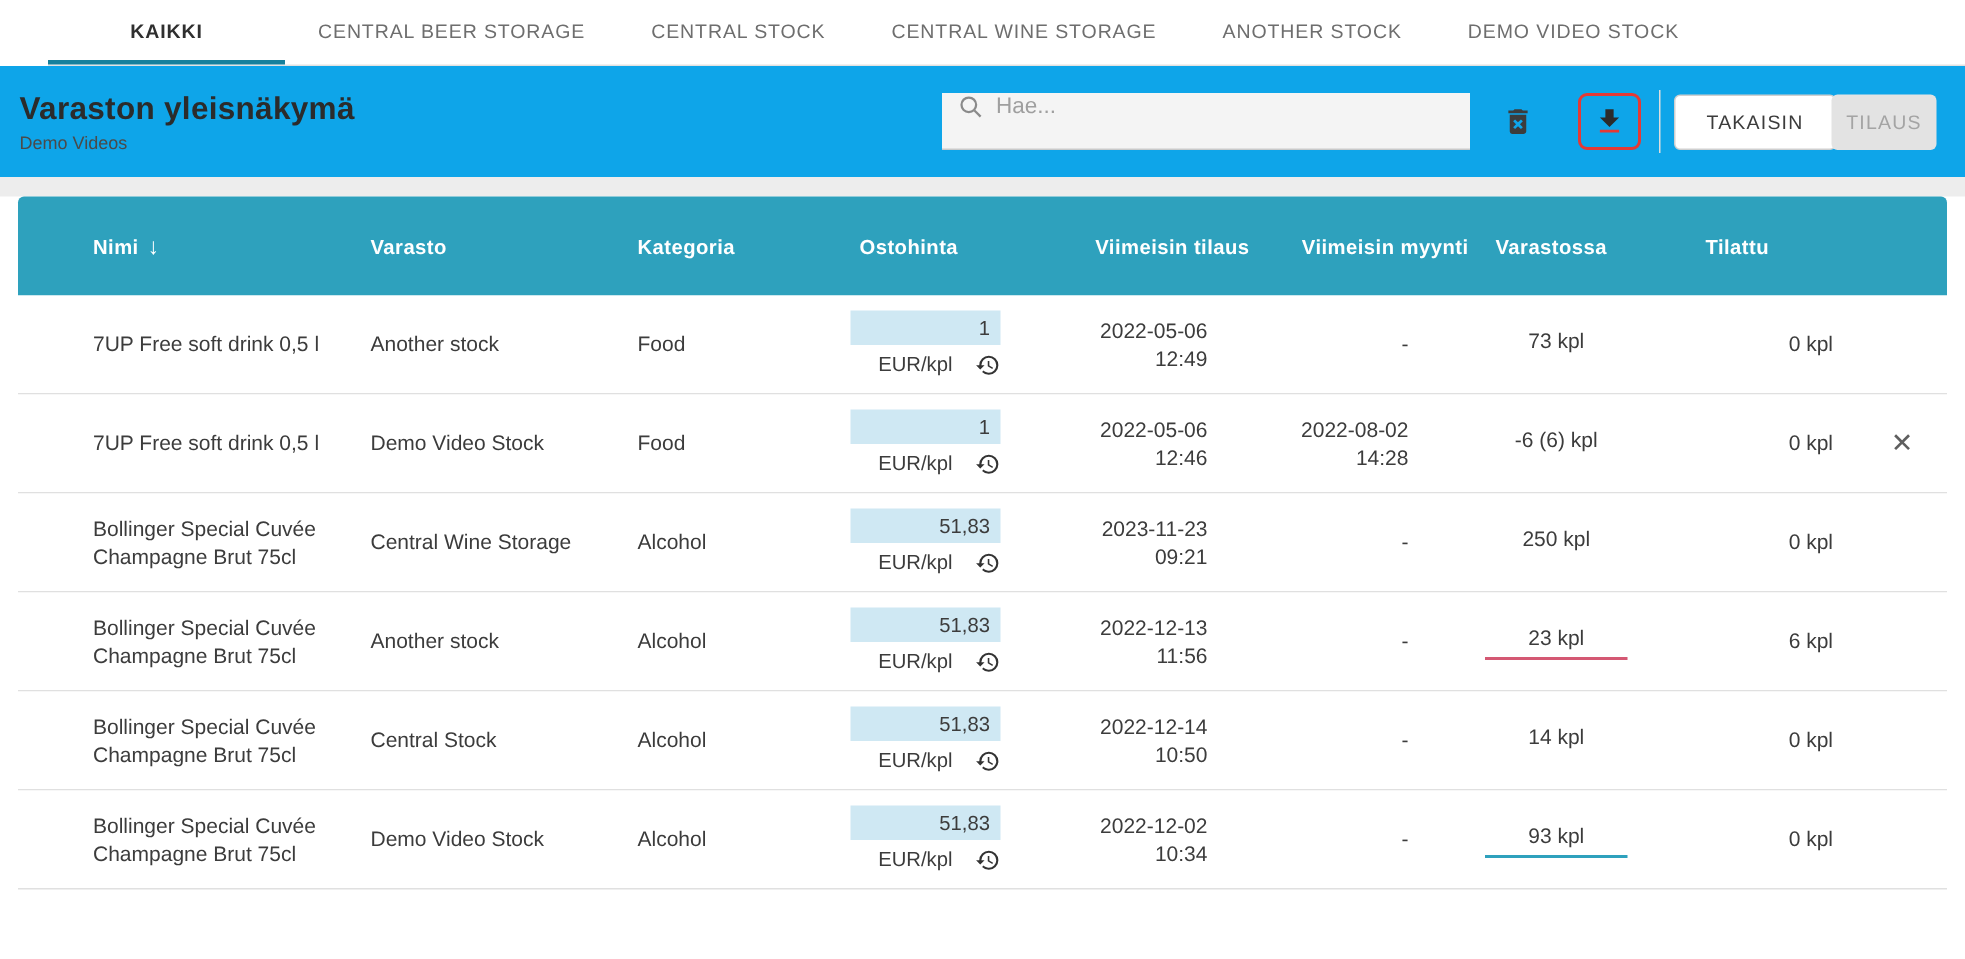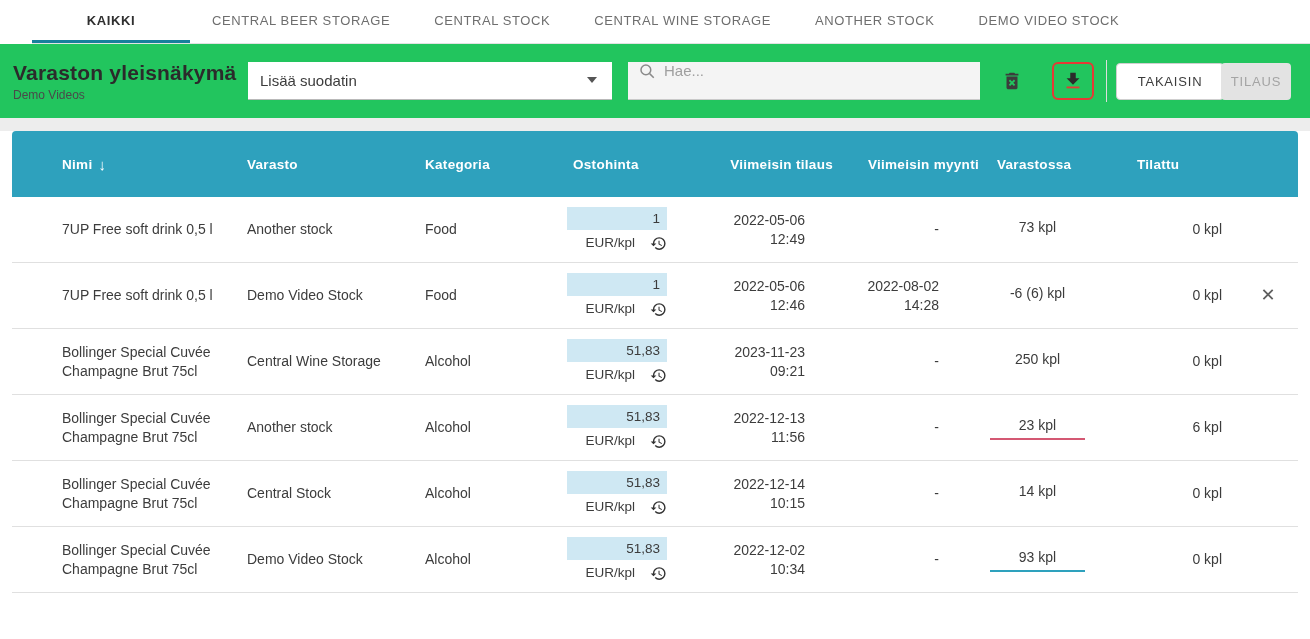--- a/index.html
+++ b/index.html
@@ -7,21 +7,21 @@
     font-family:"Liberation Sans", sans-serif; color:#3c3c3c; }
 
   
   .tabbar { display:flex; height:44px; align-items:stretch; border-bottom:1px solid #e2e2e2; background:#fff;margin-left:32px; }
   .tab { display:flex; align-items:center; justify-content:center; padding:0 22px;
     font-size:13px; letter-spacing:0.6px; color:#6e6e6e; cursor:pointer; border-bottom:3px solid transparent; }
   .tab.first { min-width:158px; }
   .tab.active { color:#2f2f2f; font-weight:bold; border-bottom:3px solid #17809c; }
 
   
-  .toolbar { position:relative; height:74px; background:#22c55e; }
+  .toolbar { position:relative; height:74px; background:#0ea5e9; }
   .title-block { position:absolute; left:13px; top:17px; }
   .page-title { font-size:21px; font-weight:bold; color:#2b2b2b; letter-spacing:0.2px; }
   .page-subtitle { font-size:12px; color:#4a4a4a; margin-top:3px; }
 
   .filter-select { position:absolute; left:248px; top:18px; width:364px; height:38px;
     background:#fff; border-bottom:1px solid #b9b9b9; display:flex; align-items:center;
     justify-content:space-between; padding:0 14px 0 12px; font-size:15px; color:#3c3c3c; cursor:pointer; }
 
   .search-box { position:absolute; left:628px; top:18px; width:352px; height:38px;
     background:#f4f4f4; border-bottom:1px solid #c9c9c9; display:flex; align-items:flex-start; padding:0 10px; }
@@ -83,28 +83,20 @@
   <div class="tab">ANOTHER STOCK</div>
   <div class="tab">DEMO VIDEO STOCK</div>
 </div>
 
 <div class="toolbar">
   <div class="title-block">
     <div class="page-title">Varaston yleisnäkymä</div>
     <div class="page-subtitle">Demo Videos</div>
   </div>
 
-  <div class="filter-select">
-    <span>Lisää suodatin</span>
-    <span>
-      <svg width="12" height="7" viewBox="0 0 12 7">
-          <path d="M1 0l5 6 5-6z" fill="#555"></path>
-        </svg>
-    </span>
-  </div>
 
   <div class="search-box">
     <span>
       <svg width="18" height="18" viewBox="0 0 24 24" fill="none" stroke="#8a8a8a" stroke-width="2">
         <circle cx="10.5" cy="10.5" r="6.5"></circle>
           <line x1="15.5" y1="15.5" x2="21" y2="21"></line>
       </svg>
     </span>
     <input type="text" placeholder="Hae..." style="">
   </div>
@@ -281,21 +273,21 @@
         <span>EUR/kpl</span>
         <span>
           <svg width="17" height="17" viewBox="0 0 24 24" fill="#333">
             <path d="M13 3a9 9 0 0 0-9 9H1l3.89 3.89.07.14L9 12H6a7 7 0 1 1 7 7c-1.93 0-3.68-.79-4.94-2.06l-1.42 1.42A8.95 8.95 0 0 0 13 21a9 9 0 0 0 0-18zm-1 5v5l4.28 2.54.72-1.21-3.5-2.08V8H12z"></path>
           </svg>
         </span>
       </span>
     </div>
     <div class="td c-lo">
       <div>2022-12-14</div>
-      <div>10:15</div>
+      <div>10:50</div>
     </div>
     <div class="td c-ls">
       <div>-</div>
       <div></div>
     </div>
     <div class="td c-stock">
       <span class="stock-chip" data-bar="">14 kpl</span>
     </div>
     <div class="td c-ord">0 kpl</div>
     <div class="td c-act"></div>

